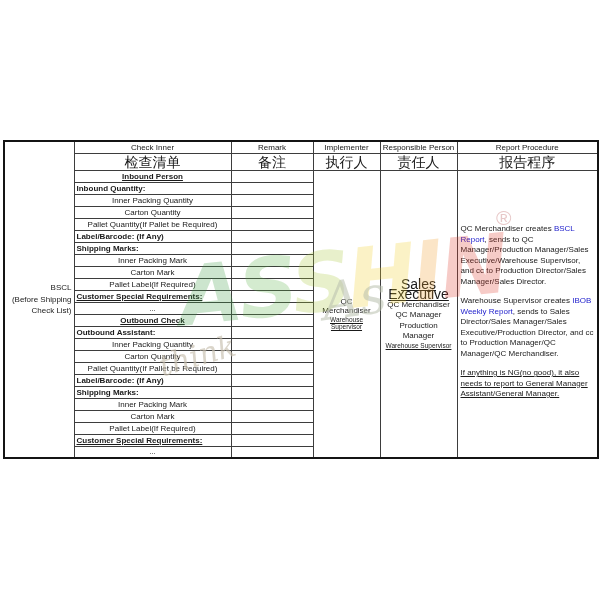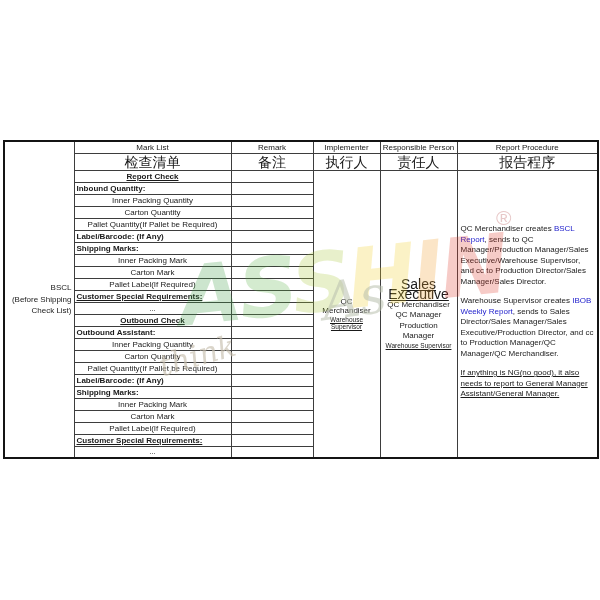--- a/index.html
+++ b/index.html
@@ -90,36 +90,36 @@
         <col style="width:77px">
         <col style="width:141px">
   </colgroup>
   <tbody>
     <tr>
       <td class="bscl" rowspan="26">
         <span style="display:block">BSCL</span>
         <span style="display:block">(Before Shipping</span>
         <span style="display:block">Check List)</span>
       </td>
-      <td class="hd">Mark List</td>
+      <td class="hd">Check Inner</td>
       <td class="hd">Remark</td>
       <td class="hd">Implementer</td>
       <td class="hd">Responsible Person</td>
       <td class="hd">Report Procedure</td>
     </tr>
     <tr>
       <td class="hd-zh">检查清单</td>
       <td class="hd-zh">备注</td>
       <td class="hd-zh">执行人</td>
       <td class="hd-zh">责任人</td>
       <td class="hd-zh">报告程序</td>
     </tr>
 
     <tr>
-      <td class="r-buc">Report Check</td>
+      <td class="r-buc">Inbound Person</td>
       <td></td>
       <td class="merged" rowspan="24">
         <span class="primary">QC Merchandiser</span>
         <span class="small-u">Warehouse Supervisor</span>
       </td>
       <td class="merged" rowspan="24">
         <span class="line-u">Sales Executive</span>
         <span class="line">QC Merchandiser</span>
         <span class="line">QC Manager</span>
         <span class="line">Production Manager</span>

